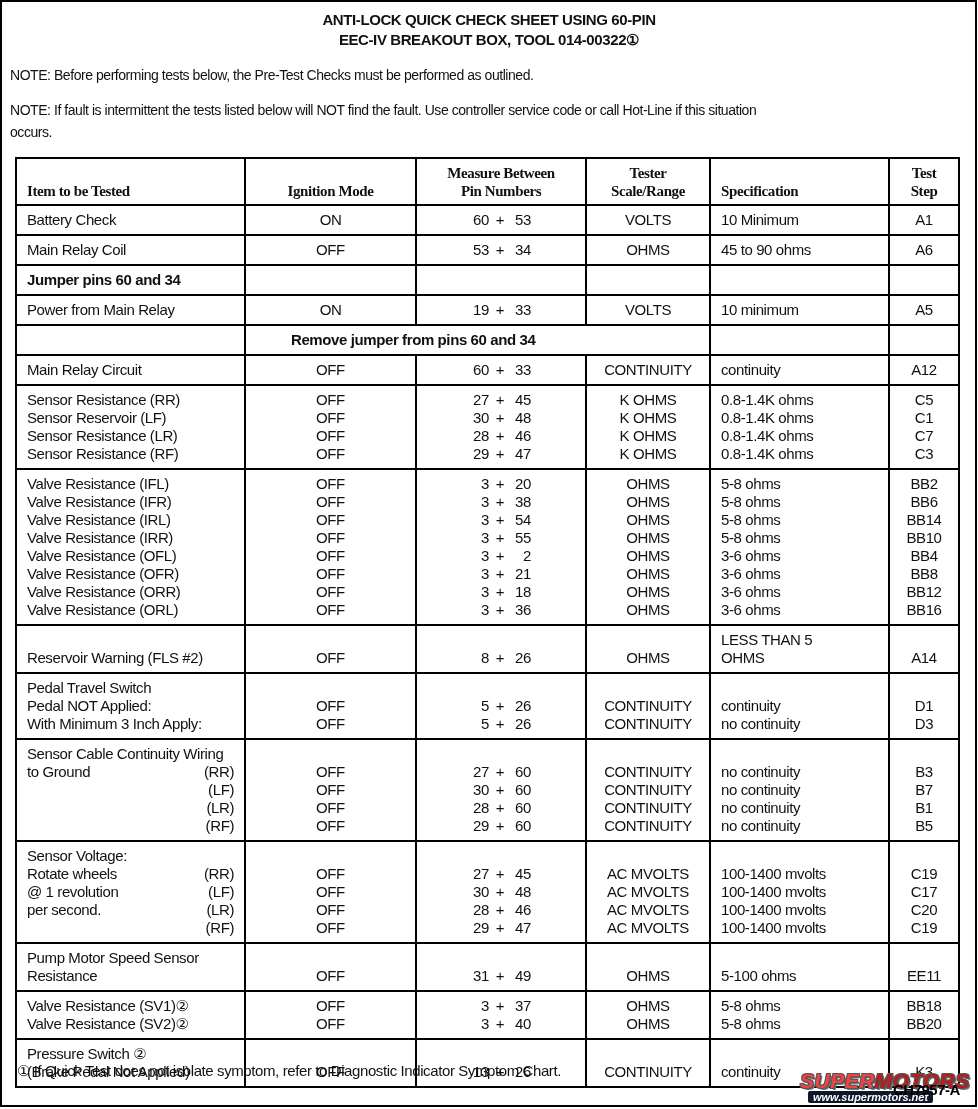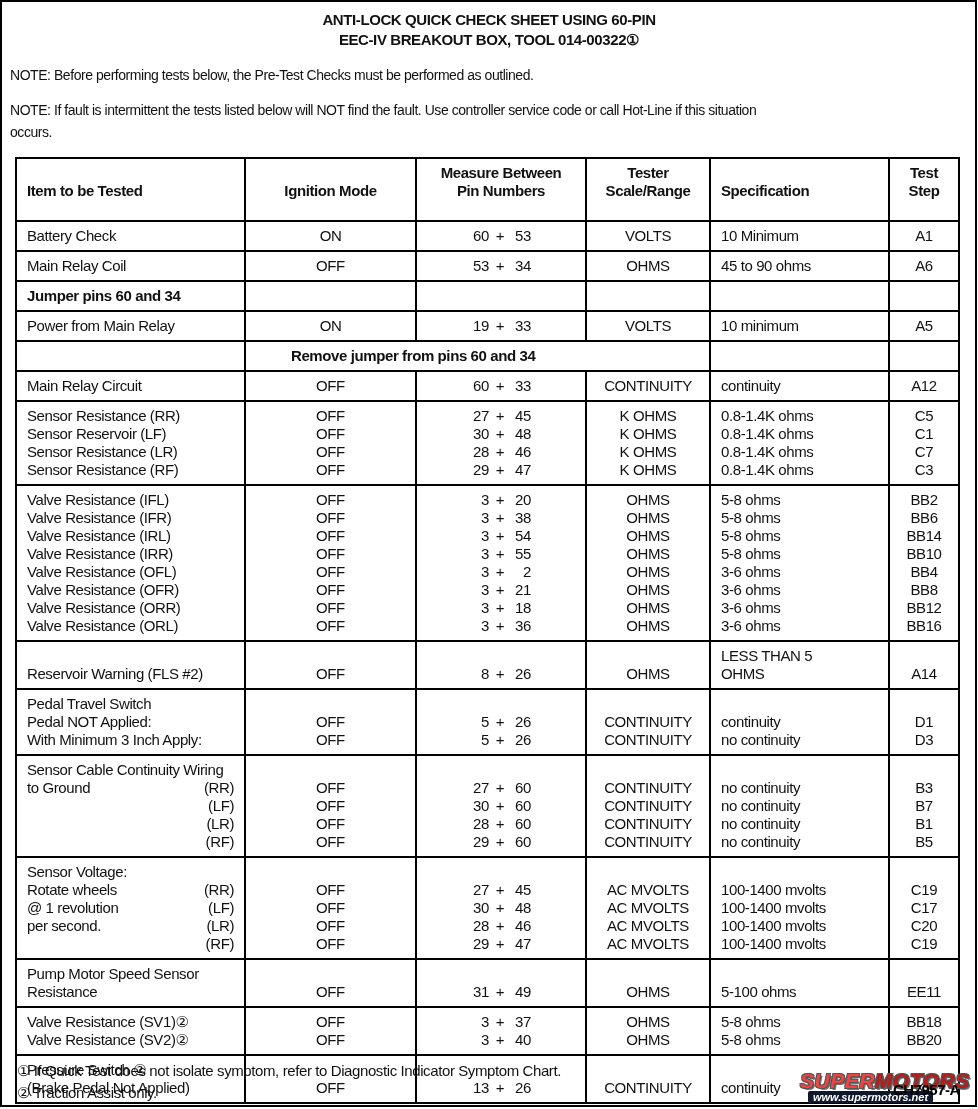--- a/index.html
+++ b/index.html
@@ -50,21 +50,21 @@
       line-height: 18px;
       letter-spacing: -0.4px;
     }
     table.check th, table.check td {
       border: 2px solid #000;
       padding: 5px 10px 5px 10px;
       vertical-align: bottom;
       font-weight: normal;
       white-space: nowrap;
     }
-    table.check th { font-weight: bold; padding-bottom: 20px; }
+    table.check th { font-weight: bold; padding-bottom: 4px; font-family: Liberation Serif, serif; }
     col.w-item { width: 229px; }
     col.w-ign  { width: 171px; }
     col.w-pins { width: 170px; }
     col.w-scale{ width: 124px; }
     col.w-spec { width: 179px; }
     col.w-step { width: 70px; }
 
     .c-item  { text-align: left; }
     .c-ignition { text-align: center; }
     .c-pins  { text-align: center; }
@@ -597,21 +597,20 @@
           </td>
           <td class="c-step">
             <span class="line">K3</span>
           </td>
         </tr>
       </tbody>
   </table>
 
   <div class="footnotes">
     <div>① If Quick Test does not isolate symptom, refer to Diagnostic Indicator Symptom Chart.</div>
-    <div>② Traction Assist only.</div>
   </div>
 
   <div class="watermark">
     <div class="wm-logo"><span style="color: #ef4444;">SUPER</span><span style="color: #b91c1c;">MOTORS</span></div>
     <div class="wm-url" style="background: #0f172a;">www.supermotors.net</div>
   </div>
 
   <div class="fig-id">CH7957-A</div>
 </div>
 

